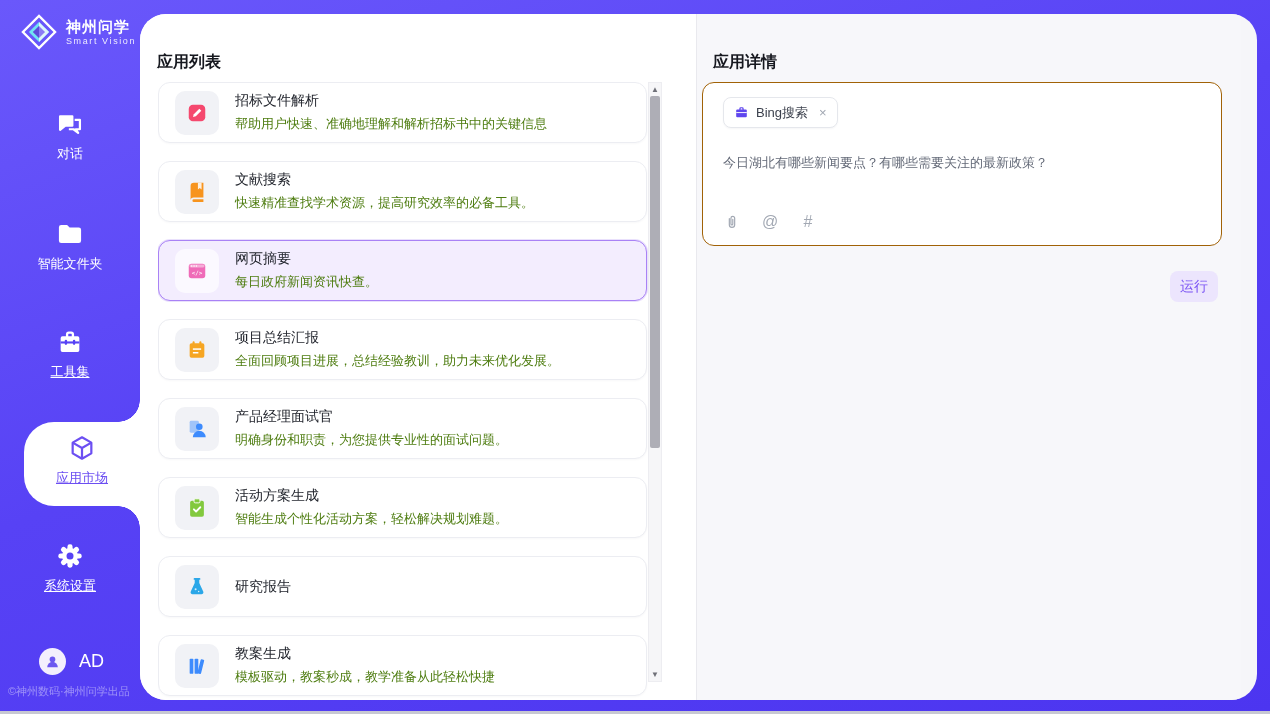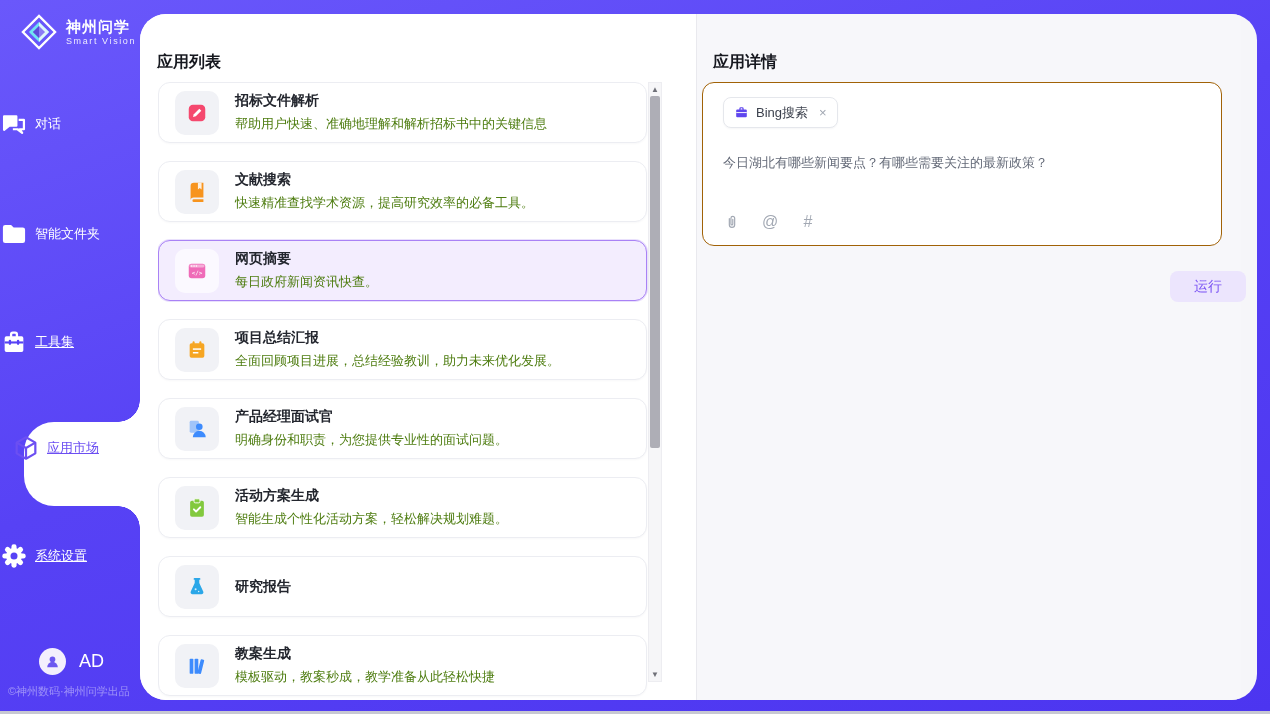--- a/index.html
+++ b/index.html
@@ -11,21 +11,21 @@
   }
   
   .bottom-strip{position:absolute;left:0;bottom:0;width:100%;height:3px;background:#c7c8d2;}
 
   
   .sidebar{position:absolute;left:0;top:0;width:140px;height:711px;}
   .logo{position:absolute;top:13px;left:20px;display:flex;align-items:center;gap:8px;}
   .logo-diamond{width:38px;height:38px;flex:0 0 auto;}
   .brand-name{color:#fff;font-size:15px;font-weight:bold;letter-spacing:1px;line-height:1.15;}
   .brand-tagline{color:rgba(255,255,255,.88);font-size:9px;letter-spacing:1.6px;}
-  .nav-item{position:absolute;left:0;width:140px;display:flex;flex-direction:row;align-items:center;gap:7px;color:#fff;cursor:pointer;}
+  .nav-item{position:absolute;left:0;width:140px;display:flex;flex-direction:column;align-items:center;gap:7px;color:#fff;cursor:pointer;}
   .nav-item .nav-icon{width:28px;height:28px;display:flex;align-items:center;justify-content:center;}
   .nav-item .nav-label{font-size:13px;}
   .nav-item.underlined .nav-label{text-decoration:underline;}
   .nav-chat{top:110px;} .nav-folder{top:220px;} .nav-tools{top:328px;} .nav-settings{top:542px;}
   .active-bubble{position:absolute;left:24px;right:0;top:422px;height:84px;background:#fff;border-radius:30px 0 0 30px;}
   .active-bubble::before{content:'';position:absolute;right:0;top:-22px;width:22px;height:22px;
      background:radial-gradient(circle at 0 0,transparent 21.5px,#fff 22px);}
   .active-bubble::after{content:'';position:absolute;right:0;bottom:-22px;width:22px;height:22px;
      background:radial-gradient(circle at 0 100%,transparent 21.5px,#fff 22px);}
   .nav-active{top:434px;color:#6c4ff2;left:12px;}
@@ -43,21 +43,21 @@
   .list-panel .panel-title{left:17px;}
   .cards{position:absolute;left:18px;top:68px;width:490px;height:618px;overflow:hidden;}
   .app-card{width:489px;height:61px;margin-bottom:18px;background:#fff;border:1px solid #ecedf2;
       border-radius:12px;display:flex;align-items:center;gap:16px;padding-left:16px;cursor:pointer;
       box-shadow:0 1px 2px rgba(30,30,60,.03);}
   .app-card.selected{background:#f3edfe;border:1px solid #a982f5;box-shadow:0 0 0 1px rgba(169,130,245,.25);}
   .tile{width:44px;height:44px;border-radius:10px;background:#f1f2f6;display:flex;align-items:center;justify-content:center;flex:0 0 auto;}
   .app-card.selected .tile{background:#fbf9ff;}
   .tile svg{width:22px;height:22px;}
   .card-text{display:flex;flex-direction:column;gap:5px;min-width:0;}
-  .card-title{font-size:14px;font-weight:bold;color:#23262e;}
+  .card-title{font-size:14px;font-weight:normal;color:#23262e;}
   .card-desc{font-size:13px;color:#4d7c0f;white-space:nowrap;}
 
   
   .scrollbar{position:absolute;left:508px;top:68px;width:14px;height:600px;background:#f6f6f8;
      border:1px solid #ededf1;display:flex;flex-direction:column;align-items:center;}
   .sb-arrow{width:14px;height:13px;display:flex;align-items:center;justify-content:center;color:#6f7078;font-size:8px;flex:0 0 auto;cursor:pointer;}
   .sb-thumb{width:10px;height:352px;background:#aeaeb6;border-radius:2px;margin-top:0;cursor:pointer;}
   .sb-space{flex:1;}
 
   .divider{position:absolute;left:556px;top:0;width:1px;height:100%;background:#e9e9ee;}
@@ -70,21 +70,21 @@
   .tool-chip{display:inline-flex;align-items:center;gap:7px;height:31px;padding:0 10px;
       border:1px solid #e5e7ec;border-radius:8px;background:#fff;cursor:pointer;
       box-shadow:0 1px 2px rgba(30,30,60,.04);}
   .tool-chip svg{width:15px;height:15px;}
   .chip-label{font-size:13px;color:#3c414d;}
   .chip-close{font-size:13px;color:#a0a6b1;margin-left:4px;cursor:pointer;line-height:1;}
   .query-text{margin-top:26px;font-size:13px;color:#646a78;}
   .attach-row{position:absolute;left:20px;bottom:14px;display:flex;align-items:center;gap:20px;color:#a2a8b3;}
   .attach-row .att{width:18px;height:18px;display:flex;align-items:center;justify-content:center;
       font-size:16px;cursor:pointer;}
-  .run-btn{position:absolute;left:473px;top:257px;width:76px;height:31px;border:none;border-radius:8px;
+  .run-btn{position:absolute;left:473px;top:257px;width:48px;height:31px;border:none;border-radius:8px;
       background:#ece5fd;color:#7b54f4;font-size:14px;font-family:inherit;cursor:pointer;}
 </style>
 </head>
 <body>
 
 <div class="sidebar">
   <div class="logo">
     <svg class="logo-diamond" viewBox="0 0 40 40">
       <g transform="rotate(45 20 20)">
         <rect x="8" y="8" width="24" height="24" fill="none" stroke="#ffffff" stroke-width="2.4"></rect>

